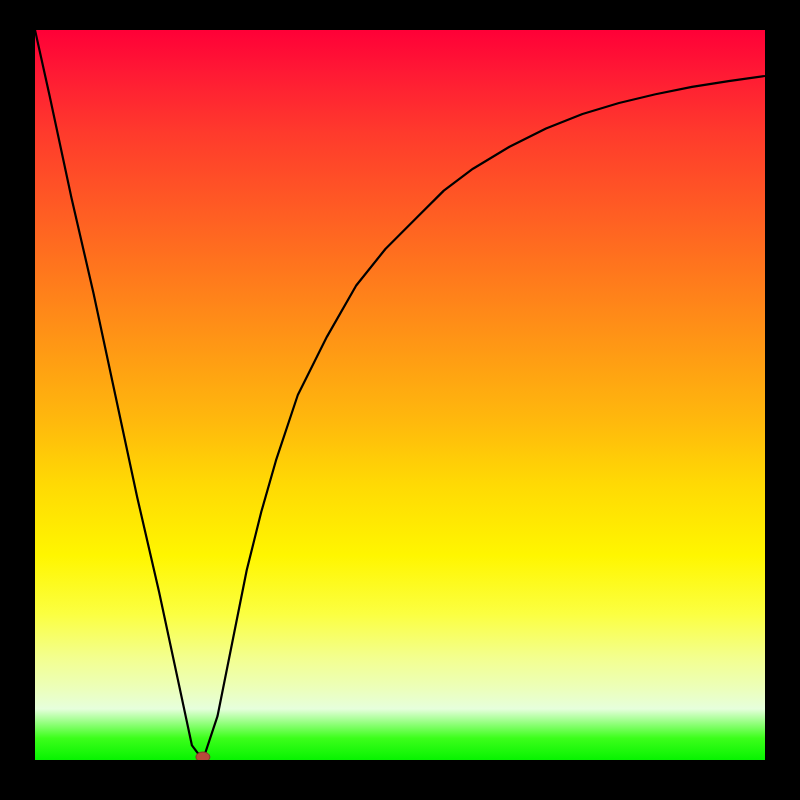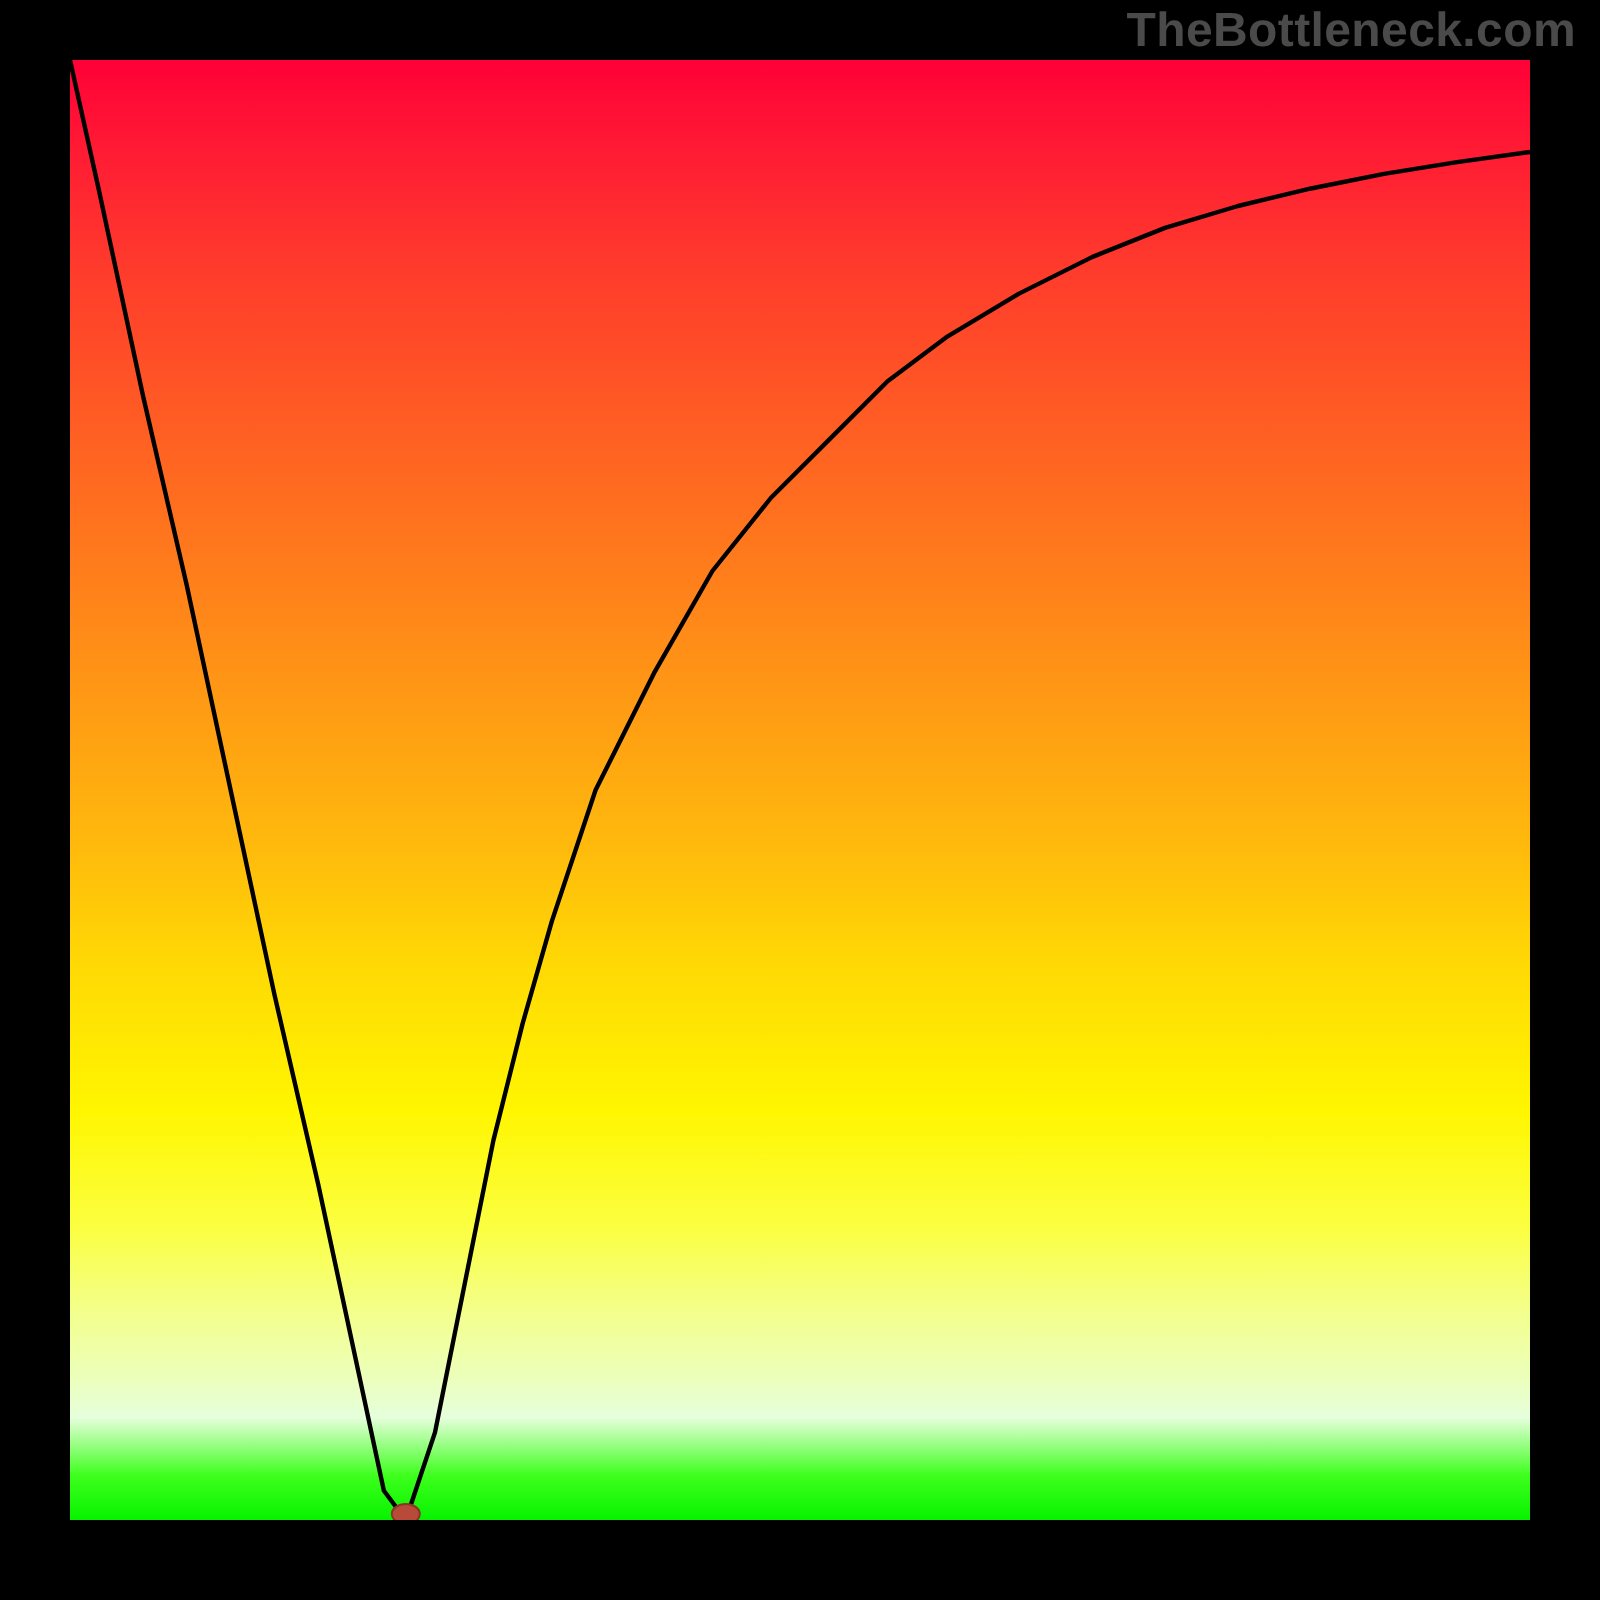--- a/index.html
+++ b/index.html
@@ -72,21 +72,20 @@
     fill: #b84a3a;
     stroke: #8a3529;
     stroke-width: 1;
   }
 </style>
 </head>
 <body>
 
 <div class="frame">
 
-  <div class="watermark">TheBottleneck.com</div>
 
   <div class="plot-area">
     <div class="gradient"></div>
 
     <svg class="curve-svg" viewBox="0 0 730 730" preserveAspectRatio="none">
       <path id="curve-path" class="curve-path-line" d="M0.00 0.00 L14.60 65.70 L36.50 167.90 L58.40 262.80 L80.30 365.00 L102.20 467.20 L124.10 562.10 L146.00 664.30 L156.95 715.40 L167.90 730.00 L182.50 686.20 L197.10 613.20 L211.70 540.20 L226.30 481.80 L240.90 430.70 L262.80 365.00 L292.00 306.60 L321.20 255.50 L350.40 219.00 L379.60 189.80 L408.80 160.60 L438.00 138.70 L474.50 116.80 L511.00 98.55 L547.50 83.95 L584.00 73.00 L620.50 64.24 L657.00 56.94 L693.50 51.10 L730.00 45.99"></path>
       <ellipse id="min-dot" class="curve-path-dot" cx="167.90" cy="727.00" rx="7" ry="5"></ellipse>
     </svg>
   </div>
 

